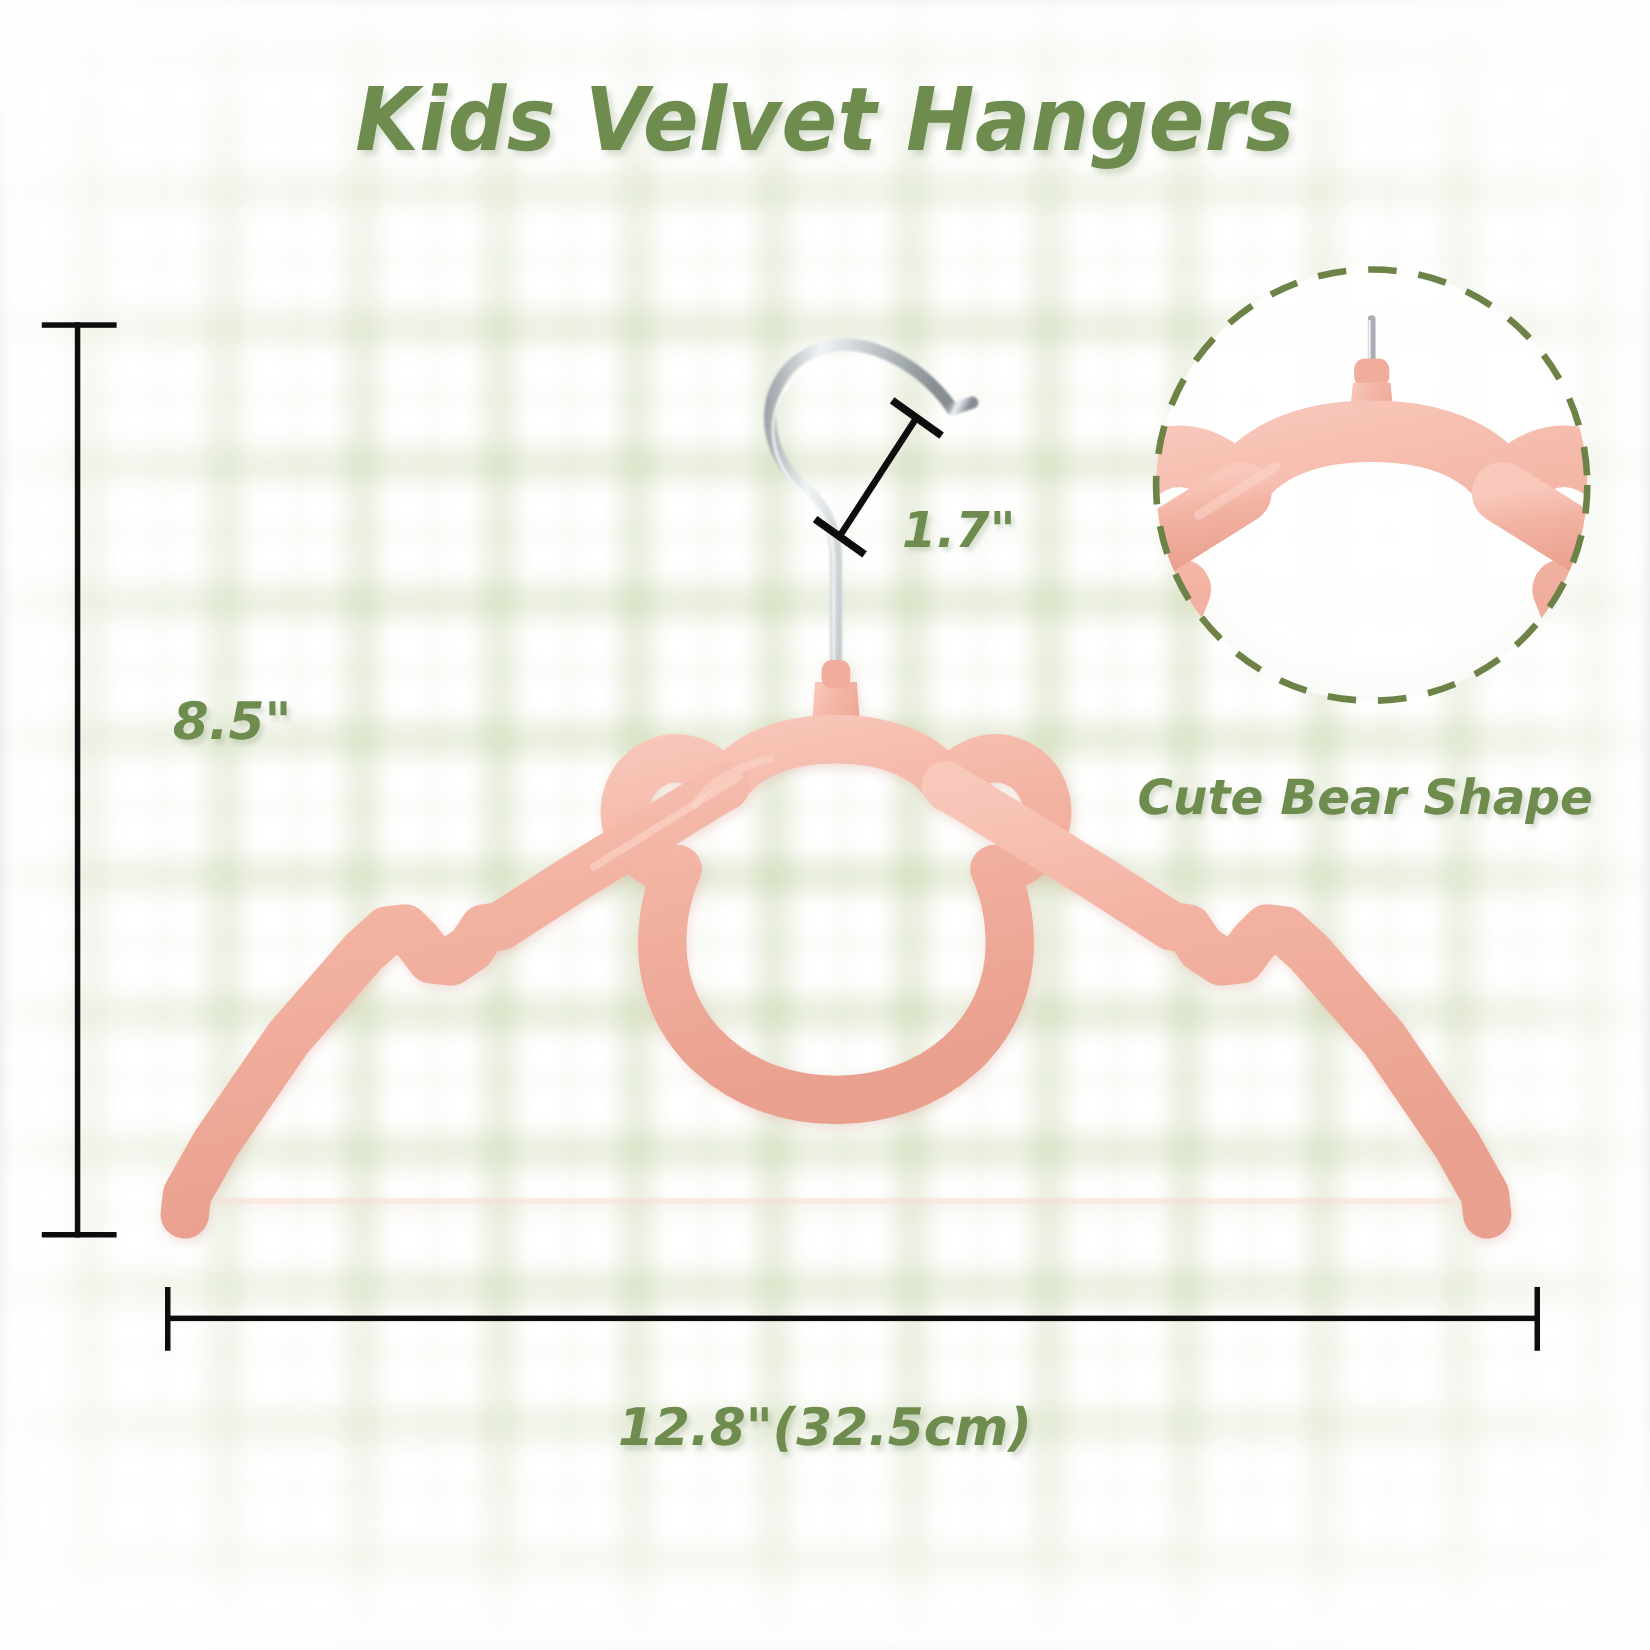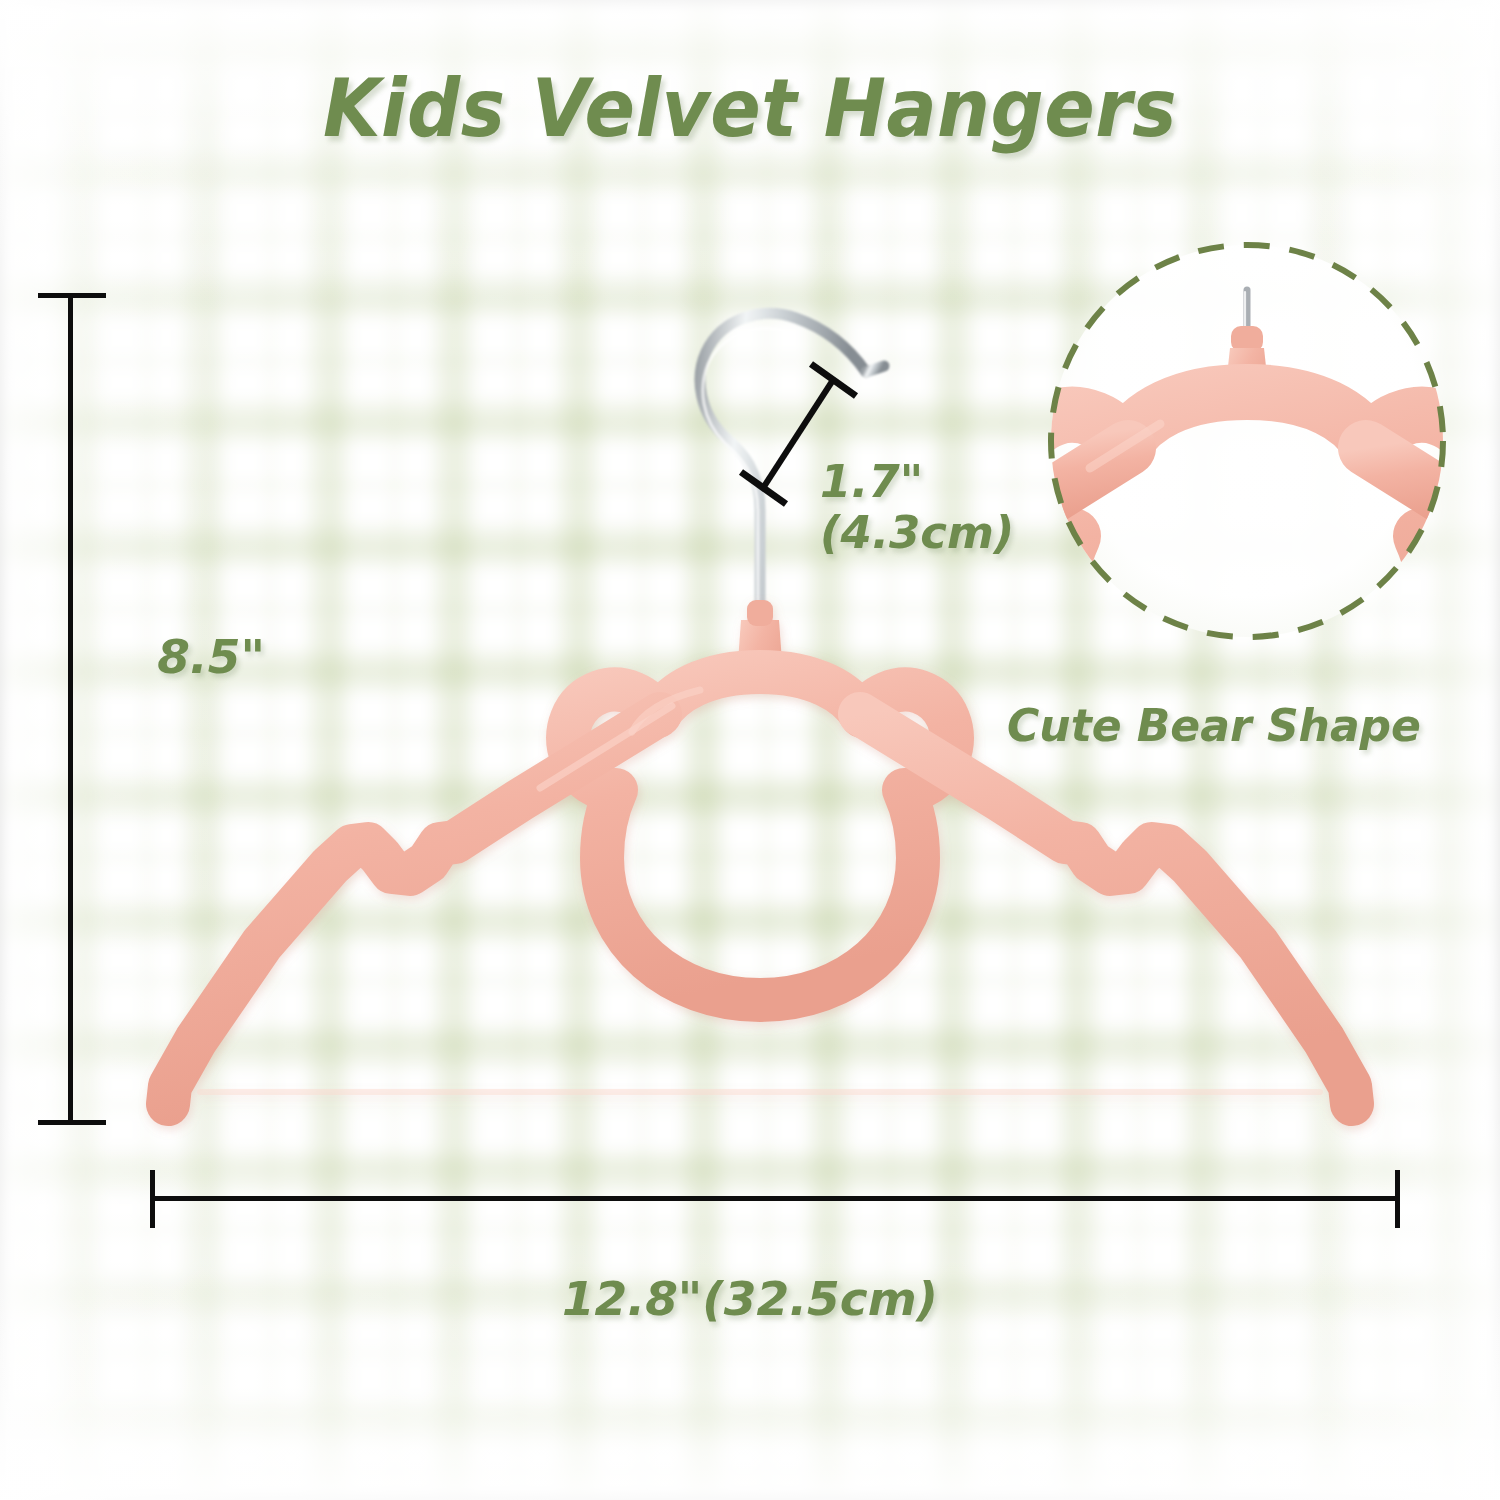--- a/index.html
+++ b/index.html
@@ -83,21 +83,21 @@
     font-weight:700;font-style:italic;
     color:#6f8c4f;
     text-shadow:3px 4px 5px rgba(130,150,110,0.28);
     line-height:1.14;
     white-space:nowrap;
   }
   #height-label{left:86px;top:630px;font-size:47px;text-align:center;width:250px;}
   #hook-label{left:820px;top:456px;font-size:45px;text-align:left;}
   #width-label{left:0;right:0;top:1272px;font-size:47px;text-align:center;}
   #feature-label{
-    position:absolute;left:959px;top:700px;width:510px;text-align:center;
+    position:absolute;left:938px;top:700px;width:510px;text-align:right;
     font-family:"DejaVu Sans", sans-serif;font-weight:700;font-style:italic;
     font-size:44px;color:#6f8c4f;
     text-shadow:3px 4px 5px rgba(130,150,110,0.28);white-space:nowrap;
   }
 
   
   .bracket{position:absolute;background:#0d0d0d;}
   #hbracket-line{left:150px;top:1196px;width:1250px;height:5px;}
   #hbracket-cap-l{left:150px;top:1170px;width:5px;height:58px;}
   #hbracket-cap-r{left:1395px;top:1170px;width:5px;height:58px;}
@@ -281,20 +281,19 @@
   <div class="bracket" id="hbracket-cap-r"></div>
 
   <div class="title">Kids Velvet Hangers</div>
 
   <div class="dim-label" id="height-label">
     <div>8.5"</div>
   </div>
 
   <div class="dim-label" id="hook-label">
     <div>1.7"</div>
-    <div>(4.3cm)</div>
   </div>
 
   <div class="dim-label" id="width-label">12.8"(32.5cm)</div>
 
   <div id="feature-label">Cute Bear Shape</div>
 
 </div>
 
 </body></html>

